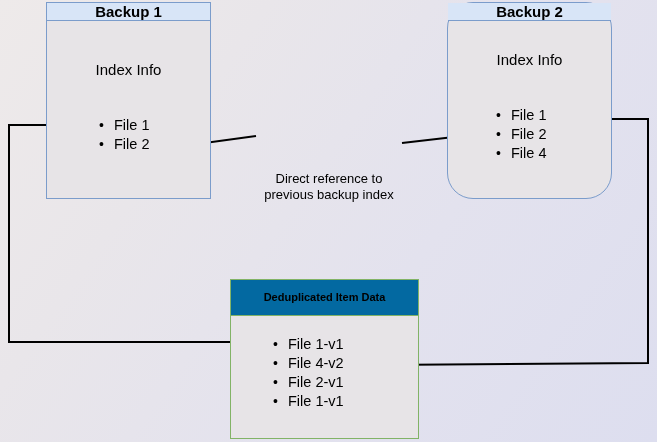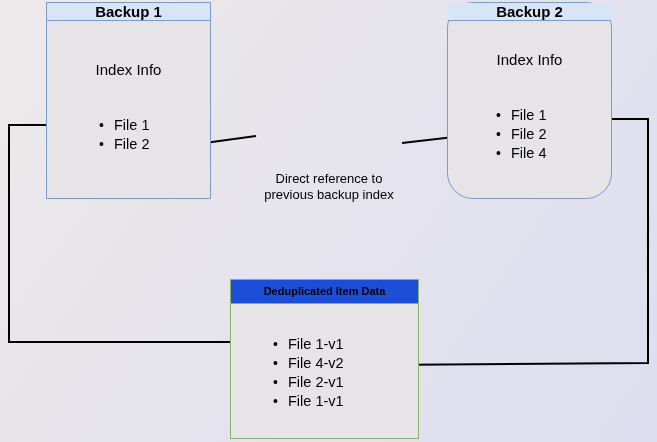--- a/index.html
+++ b/index.html
@@ -47,23 +47,23 @@
     display: flex;
     align-items: center;
     justify-content: center;
   }
   .hdr-blue {
     background: #d8e5f7;
     border-bottom: 1.4px solid #7b9ccb;
     height: 18px;
   }
   .hdr-green {
-    background: #1d4ed8;
+    background: #0369a1;
     border-bottom: 1.6px solid #82b366;
-    height: 24px;
+    height: 36px;
     font-size: 11px;
   }
   .box-title {
     position: absolute;
     width: 100%;
     text-align: center;
     font-size: 15px;
     color: #000;
   }
   .bullet-list {

